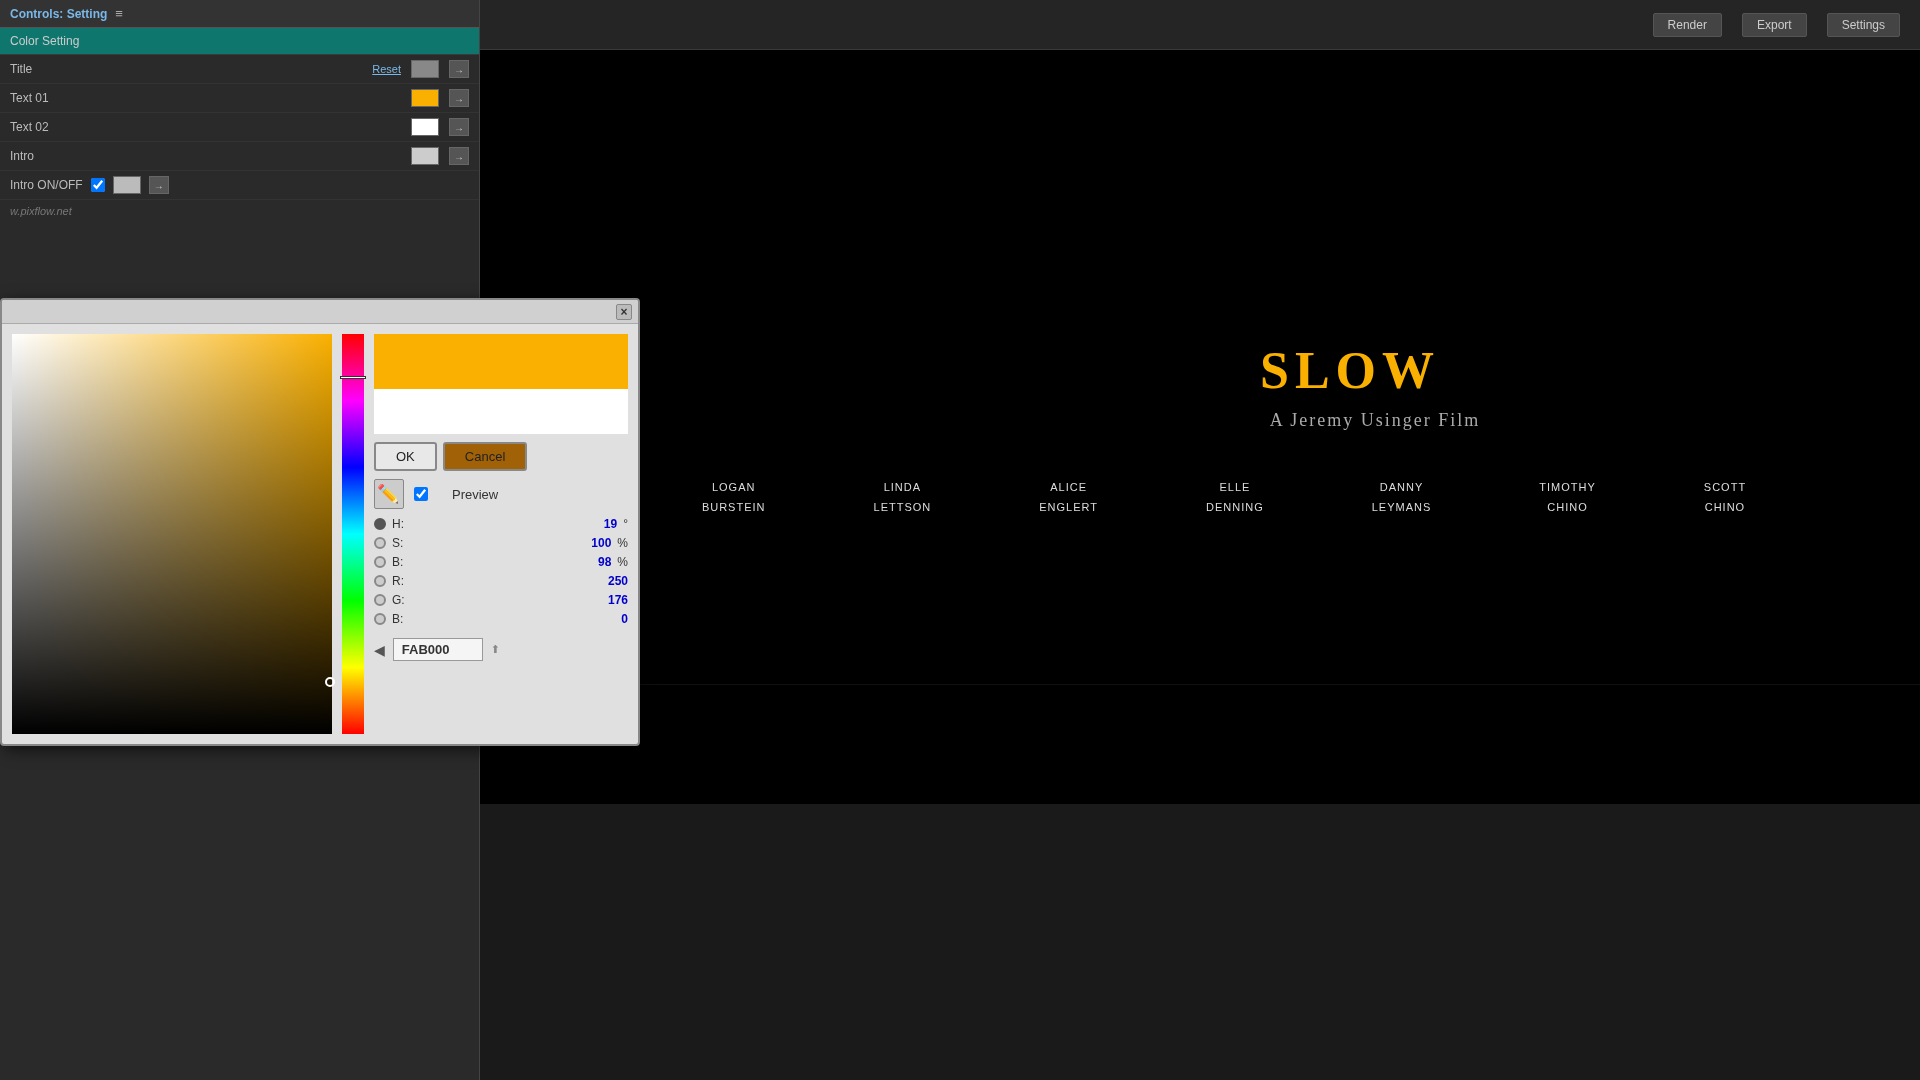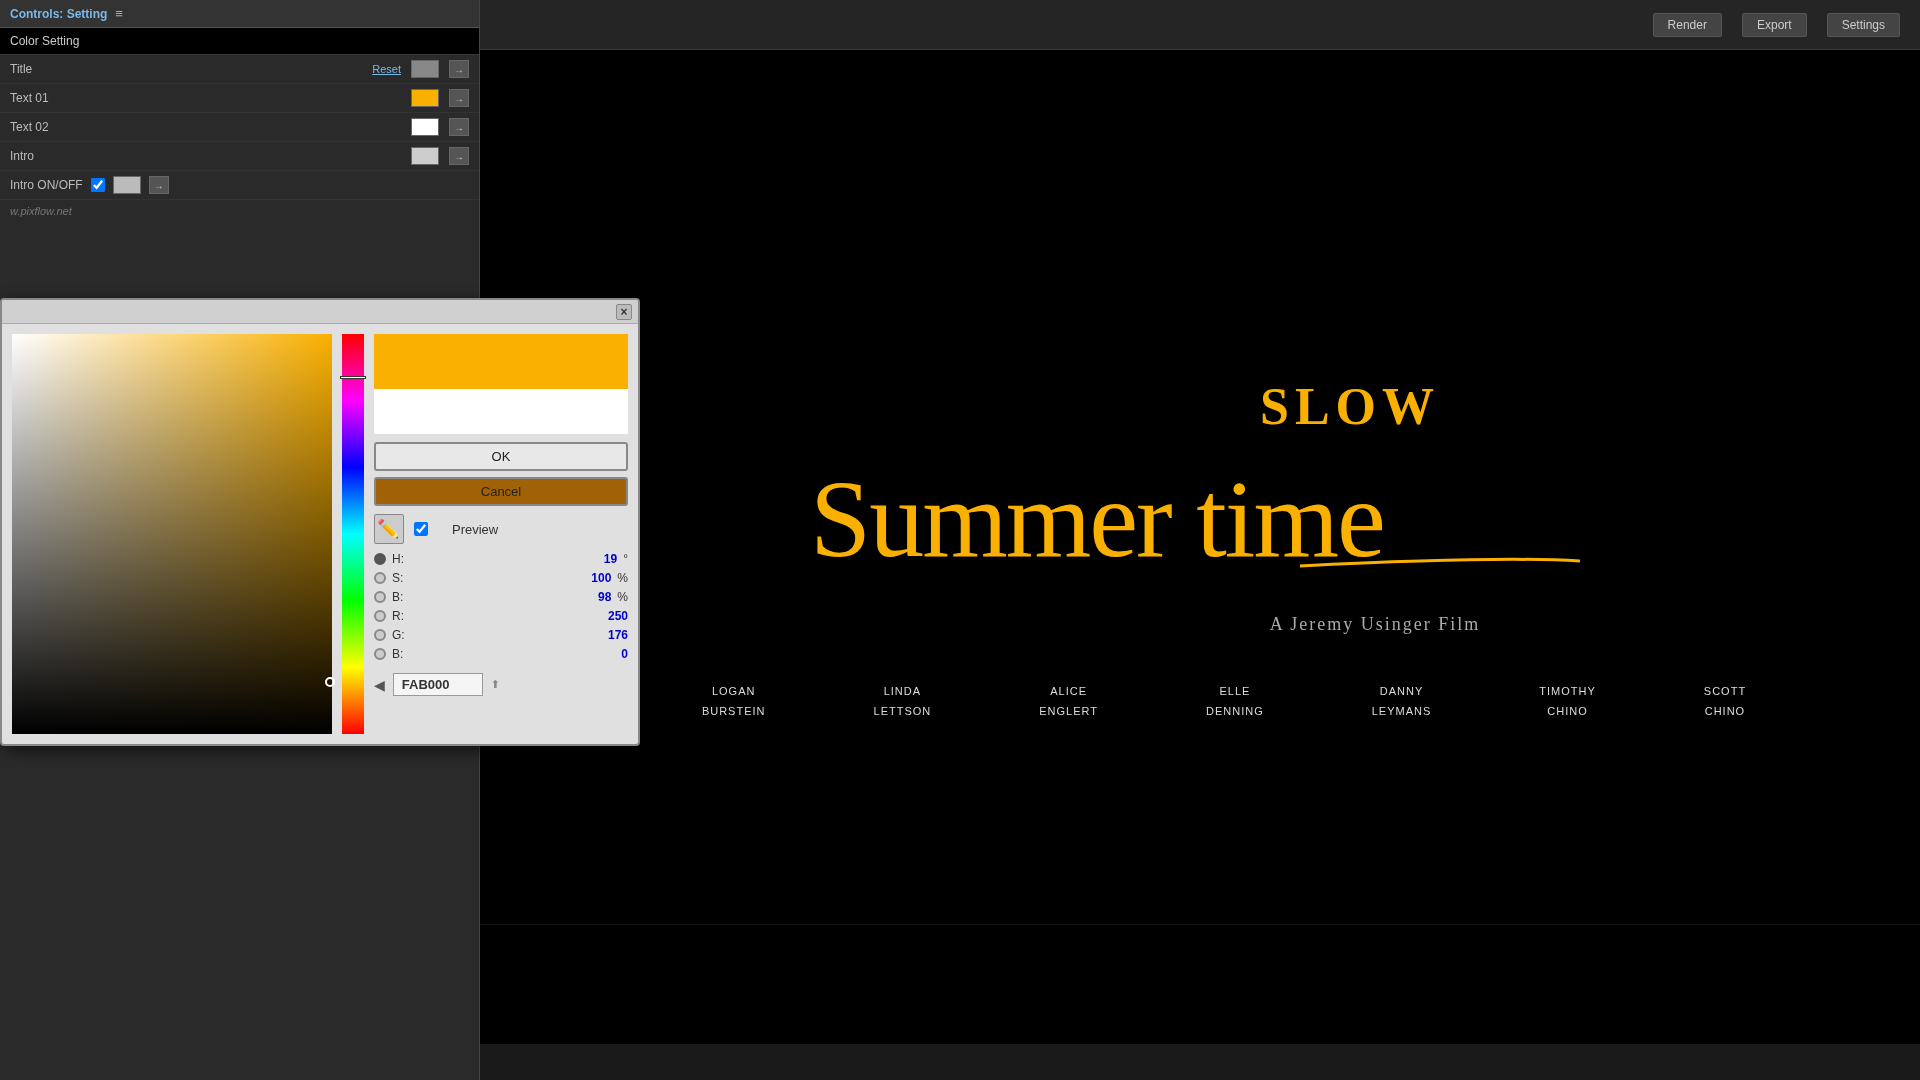--- a/index.html
+++ b/index.html
@@ -39,21 +39,21 @@
 
     .effect-title {
       background: #252525;
       padding: 5px 10px;
       color: #bbb;
       font-size: 12px;
       border-bottom: 1px solid #3a3a3a;
     }
 
     .color-setting-title {
-      background: #000000;
+      background: #0f766e;
       padding: 6px 10px;
       color: #ccc;
       font-size: 12px;
       border-bottom: 1px solid #3a3a3a;
     }
 
     .color-row {
       display: flex;
       align-items: center;
       padding: 5px 10px;
@@ -348,21 +348,21 @@
       padding: 3px 8px;
       font-size: 13px;
       color: #333;
       width: 90px;
       font-weight: bold;
     }
 
     
     .dialog-buttons {
       display: flex;
-      flex-direction: column;
+      flex-direction: row;
       gap: 6px;
     }
 
     .ok-btn {
       background: #e8e8e8;
       border: 2px solid #888;
       border-radius: 3px;
       padding: 5px 20px;
       font-size: 13px;
       cursor: pointer;
@@ -380,21 +380,21 @@
       text-align: center;
       color: #222;
     }
 
     
     .right-panel {
       position: absolute;
       left: 480px;
       top: 0;
       width: 1440px;
-      height: 1044px;
+      height: 804px;
       background: #111;
       overflow: hidden;
     }
 
     .top-bar {
       background: #252525;
       height: 50px;
       display: flex;
       align-items: center;
       justify-content: flex-end;
@@ -645,27 +645,20 @@
 <div class="right-panel">
   <div class="top-bar">
     <button class="top-bar-btn">Render</button>
     <button class="top-bar-btn">Export</button>
     <button class="top-bar-btn">Settings</button>
   </div>
 
   <div class="preview-canvas">
     <div class="film-title-area">
       <div class="slow-text">SLOW</div>
-      <div class="summer-time-text" style="font-family:'Brush Script MT',cursive;">
-        <svg width="800" height="140" viewBox="0 0 800 140">
-          <text x="10" y="120" font-family="'Brush Script MT', cursive" font-size="110" fill="#FAB000">Summer time</text>
-
-          <path d="M500 130 Q700 120 780 125" stroke="#FAB000" stroke-width="3" fill="none"></path>
-        </svg>
-      </div>
       <div class="director-text">A Jeremy Usinger Film</div>
 
       <div class="cast-row">
         <div class="cast-member">
           <span class="cast-name-line1">LOGAN</span>
           <span class="cast-name-line2">BURSTEIN</span>
         </div>
         <div class="cast-member">
           <span class="cast-name-line1">LINDA</span>
           <span class="cast-name-line2">LETTSON</span>

